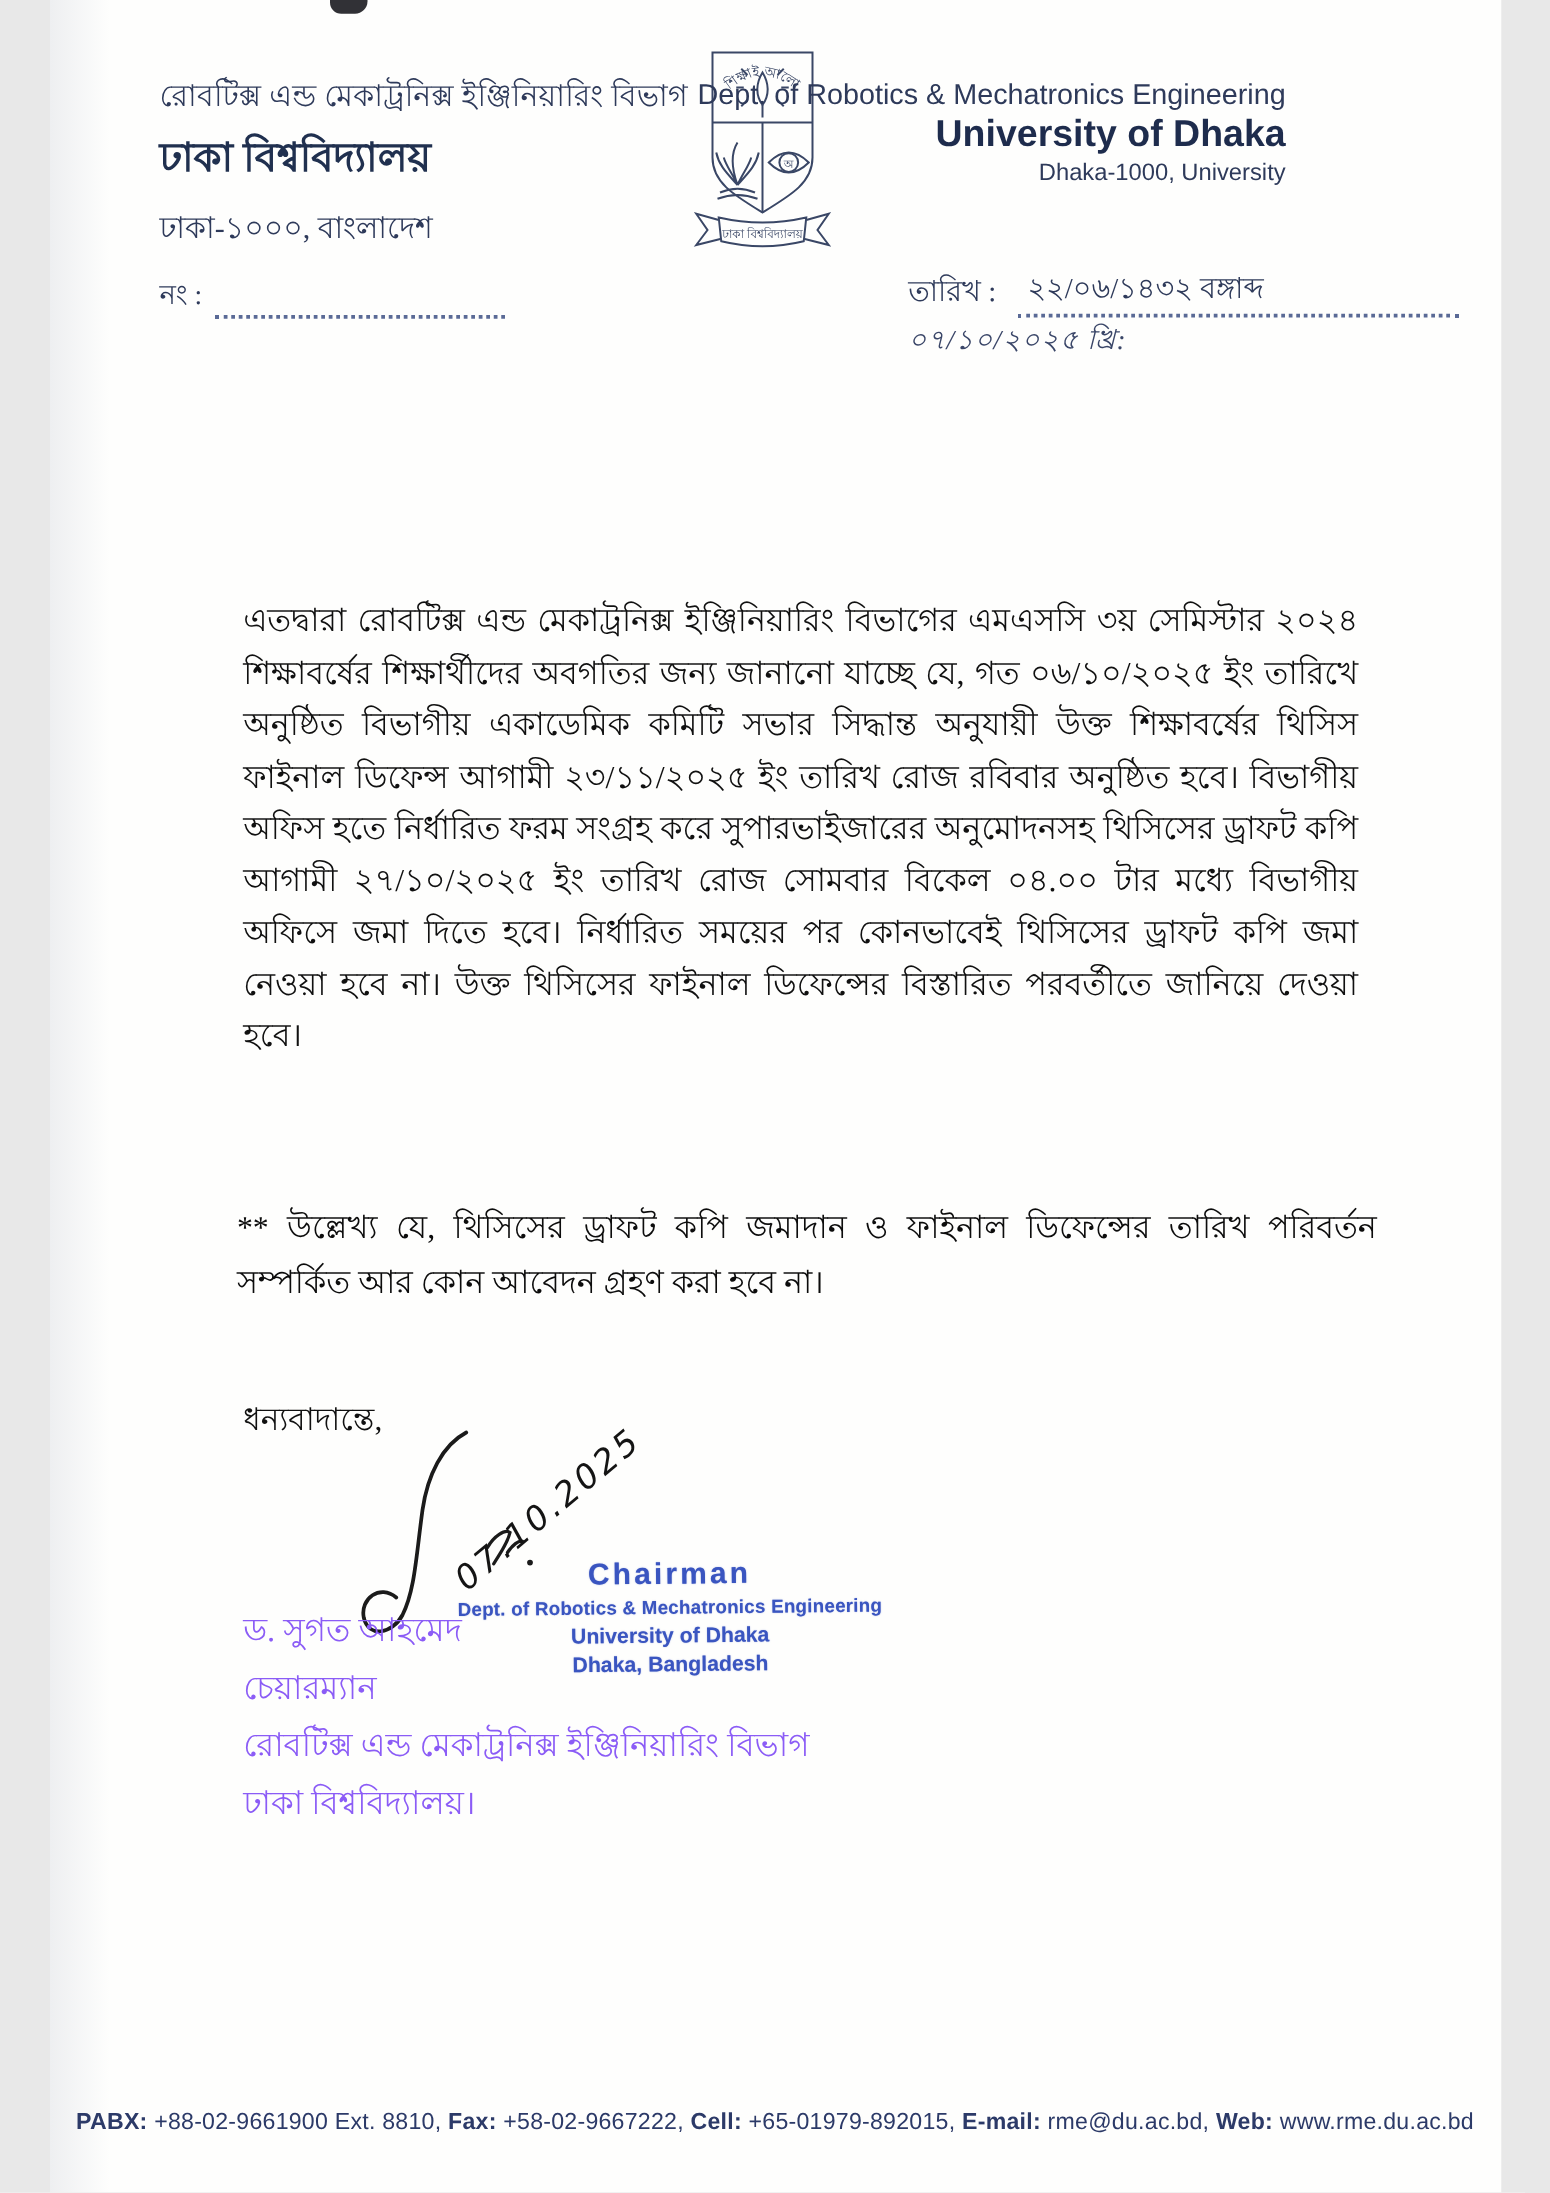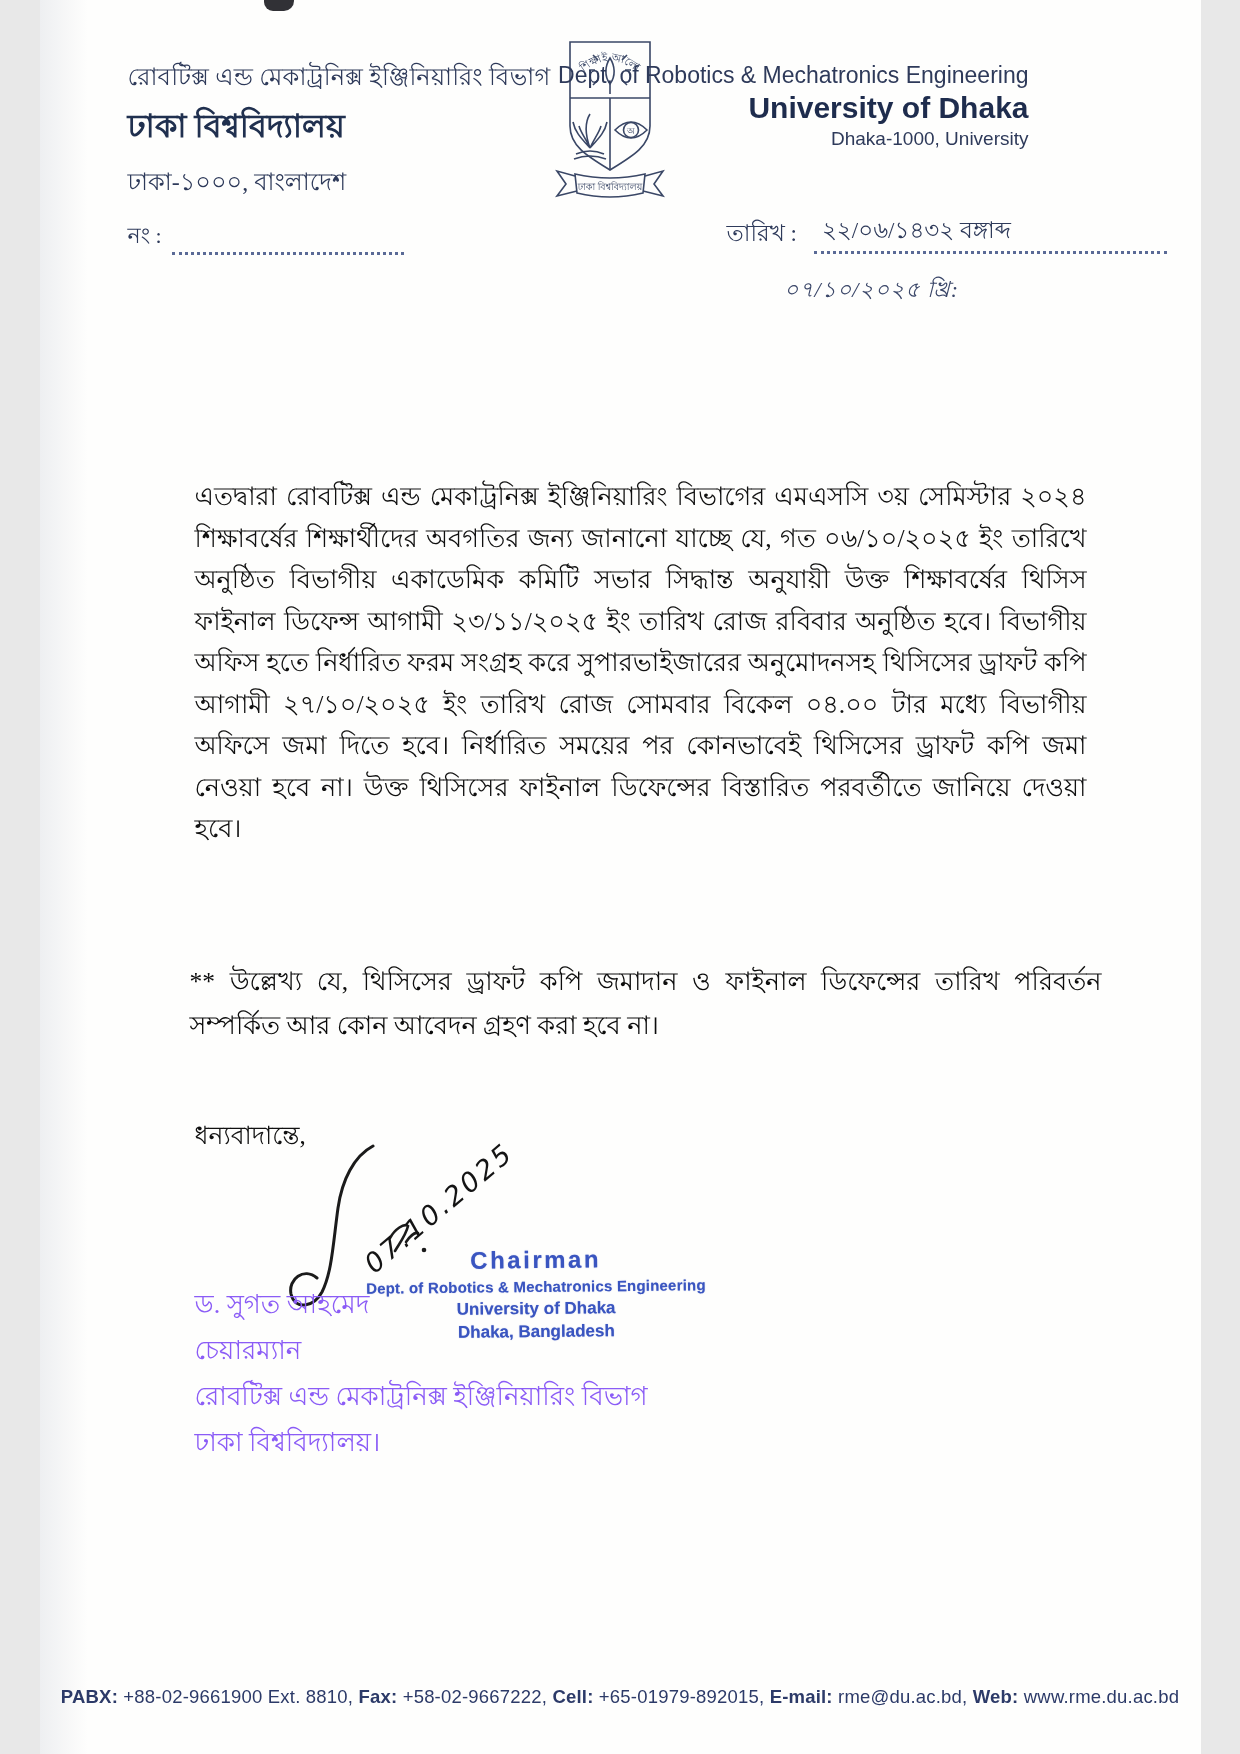--- a/index.html
+++ b/index.html
@@ -29,21 +29,21 @@
   .hdr-right .dept-en{font-size:23px;}
   .hdr-right .uni-en{font-size:30px;font-weight:bold;color:#1e2c4d;margin-top:2px;}
   .hdr-right .addr-en{font-size:19px;margin-top:3px;}
   
   .ref-row{position:absolute;left:88px;top:218px;font-size:22px;color:#2e3a5a;display:flex;align-items:flex-end;}
   .ref-row .dots{display:inline-block;width:232px;border-bottom:3px dotted #5a6a96;margin-left:10px;height:20px;}
   .date-block{position:absolute;right:34px;top:212px;width:440px;color:#2e3a5a;}
   .date-line1{display:flex;align-items:flex-end;font-size:23px;gap:17px;}
   .date-line1 .lbl{white-space:nowrap;}
   .date-line1 .val{flex:1;text-align:left;padding-left:8px;border-bottom:3px dotted #5a6a96;white-space:nowrap;}
-  .date-line2{font-size:22px;text-align:center;padding-right:150px;margin-top:18px;color:#3a4668;
+  .date-line2{font-size:22px;text-align:left;padding-right:150px;color:#3a4668;
     font-style:italic;letter-spacing:1px;}
   
   .title{position:absolute;left:155px;top:382px;width:890px;text-align:center;
     font-size:33px;font-weight:bold;color:#0f0f0f;
     text-decoration:underline;text-underline-offset:7px;text-decoration-thickness:2.5px;}
   
   .body-text{position:absolute;left:155px;top:476px;width:892px;
     font-size:25.5px;line-height:41.5px;text-align:justify;color:#101010;}
   .note-text{position:absolute;left:150px;top:960px;width:912px;
     font-size:25.5px;line-height:44px;text-align:justify;color:#0c0c0c;}

